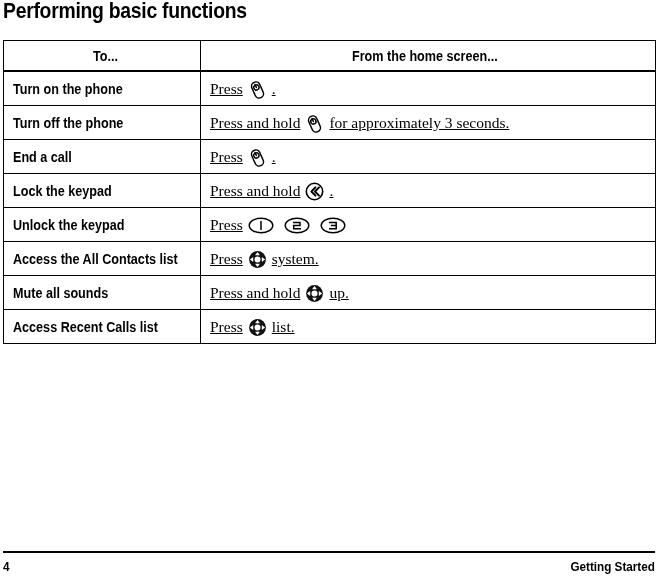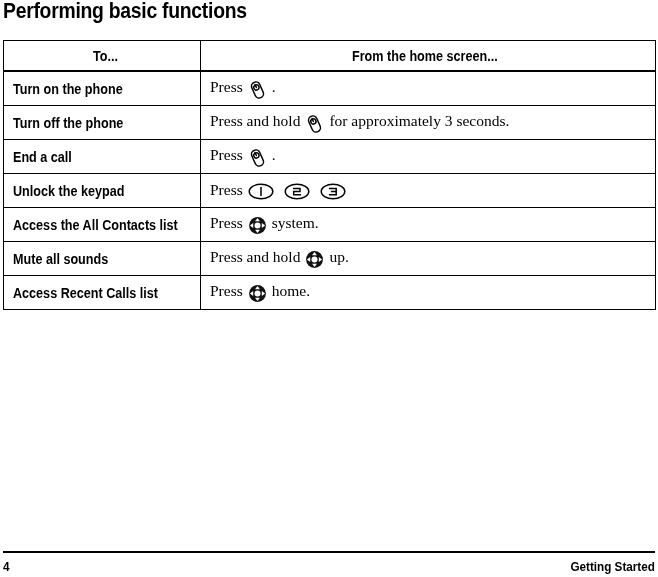--- a/index.html
+++ b/index.html
@@ -78,23 +78,24 @@
     transform-origin: left center;
     display: inline-block;
     white-space: nowrap;
   }
 
   .instr {
     font-family: "Liberation Serif", serif;
     font-size: 15.5px;
     white-space: nowrap;
     display: flex;
-    align-items: flex-start;
+    align-items: center;
     gap: 0;
     line-height: 1;
+    text-decoration: underline;
   }
   .instr .txt { display: inline-block; }
   .instr .sp { display: inline-block; width: 4px; }
   .instr .menu {
     font-family: "Liberation Sans Narrow", "Liberation Sans", sans-serif;
     font-weight: bold;
     font-size: 14px;
     transform: scaleX(0.9);
     display: inline-block;
   }
@@ -234,20 +235,40 @@
                   </g>
                 </svg>
               </span>
               <span class="txt">.</span>
             </div>
           </div>
         </td>
       </tr>
       <tr>
         <td class="row-cell">
+          <div class="cellpad"><span class="label-text">Lock the keypad</span></div>
+        </td>
+        <td class="row-cell">
+          <div class="cellpad">
+            <div class="instr">
+              <span class="txt">Press and hold</span>
+              <span class="keyicon">
+                <svg width="19" height="19" viewBox="0 0 19 19">
+                  <circle cx="9.5" cy="9.5" r="8.2" fill="#fff" stroke="#000" stroke-width="1.6"></circle>
+                  <path d="M10.4 5.4 L6.4 9.5 L10.4 13.6" fill="none" stroke="#000" stroke-width="2.0" stroke-linecap="round" stroke-linejoin="round"></path>
+                  <path d="M14.0 5.4 L10.0 9.5 L14.0 13.6" fill="none" stroke="#000" stroke-width="2.0" stroke-linecap="round" stroke-linejoin="round"></path>
+                </svg>
+              </span>
+              <span class="txt">.</span>
+            </div>
+          </div>
+        </td>
+      </tr>
+      <tr>
+        <td class="row-cell">
           <div class="cellpad"><span class="label-text">Unlock the keypad</span></div>
         </td>
         <td class="row-cell">
           <div class="cellpad">
             <div class="instr">
               <span class="txt">Press</span>
               <span class="keyicon">
                 <svg width="26" height="17" viewBox="0 0 26 17">
                   <ellipse cx="13" cy="8.5" rx="11.8" ry="7.2" fill="#fff" stroke="#000" stroke-width="1.4"></ellipse>
                   <path d="M13 4.6 L13 12.4" stroke="#000" stroke-width="1.5" stroke-linecap="round"></path>
@@ -326,21 +347,21 @@
               <span class="keyicon">
                 <svg width="19" height="19" viewBox="0 0 19 19">
                   <circle cx="9.5" cy="9.5" r="8.4" fill="#111111"></circle>
                   <circle cx="9.5" cy="9.5" r="3.0" fill="#ffffff"></circle>
                   <path d="M9.5 1.9 L11.9 5.2 L7.1 5.2 Z" fill="#ffffff"></path>
                   <path d="M9.5 17.1 L11.9 13.8 L7.1 13.8 Z" fill="#ffffff"></path>
                   <path d="M1.9 9.5 L5.2 7.1 L5.2 11.9 Z" fill="#ffffff"></path>
                   <path d="M17.1 9.5 L13.8 7.1 L13.8 11.9 Z" fill="#ffffff"></path>
                 </svg>
               </span>
-              <span class="txt">home.</span>
+              <span class="txt">list.</span>
             </div>
           </div>
         </td>
       </tr>
     </tbody>
 </table>
 
 <div class="footer-rule"></div>
 <div class="footer-page">4</div>
 <div class="footer-section">Getting Started</div>

